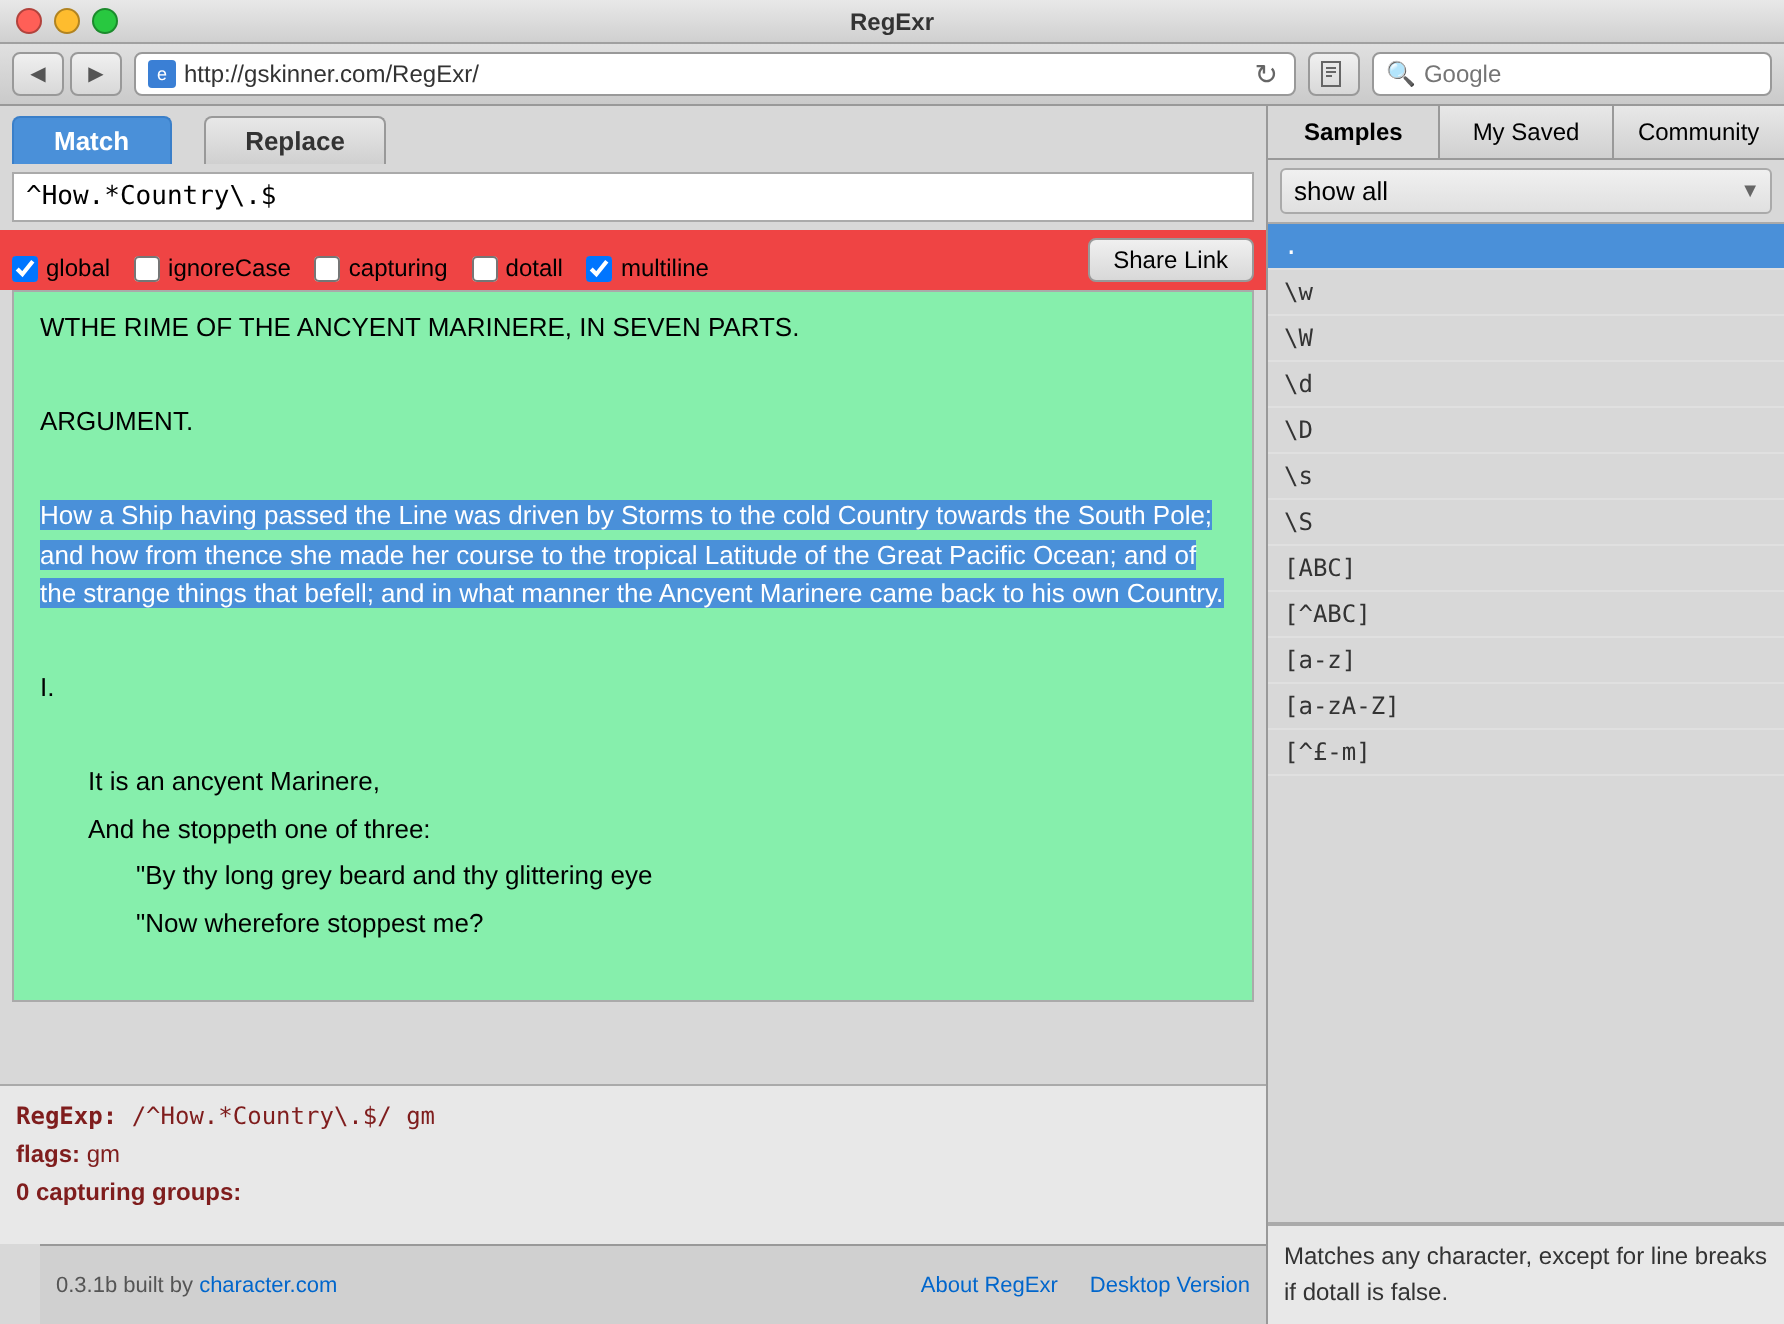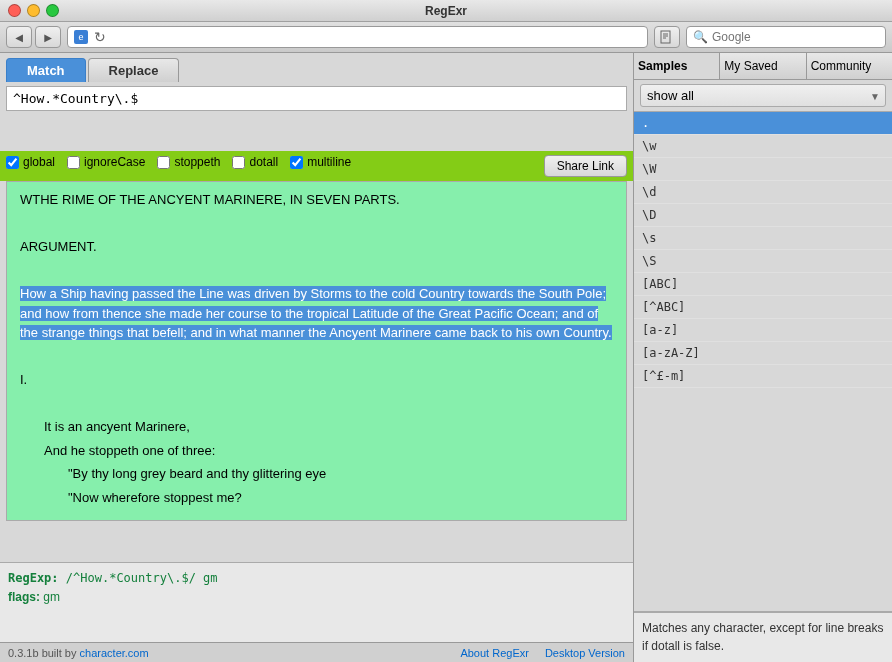--- a/index.html
+++ b/index.html
@@ -157,21 +157,21 @@
       display: flex;
       flex-direction: column;
       background: #d8d8d8;
       border-right: 1px solid #999;
     }
 
     
     .tab-bar {
       display: flex;
       padding: 5px 6px 0;
-      gap: 2px;
+      gap: 16px;
     }
     .tab {
       padding: 4px 20px;
       border-radius: 4px 4px 0 0;
       border: 1px solid #999;
       border-bottom: none;
       cursor: pointer;
       font-size: 13px;
       font-weight: bold;
     }
@@ -196,25 +196,24 @@
       font-size: 13px;
       font-family: monospace;
       border: 1px solid #aaa;
       background: white;
       outline: none;
     }
 
     
     .options-bar {
       display: flex;
-      align-items: flex-start;
+      align-items: flex-end;
       padding: 4px 6px;
-      background: #84cc16;
+      background: #ef4444;
       gap: 12px;
-      margin-top: 36px;
     }
     .option-item {
       display: flex;
       align-items: center;
       gap: 4px;
       font-size: 12px;
     }
     .option-item input[type="checkbox"] {
       margin: 0;
     }
@@ -253,38 +252,39 @@
     .text-indent2 {
       padding-left: 48px;
     }
 
     
     .status-bar {
       background: #e8e8e8;
       border-top: 1px solid #aaa;
       padding: 6px 8px;
       font-size: 12px;
-      color: #15803d;
+      color: #7f1d1d;
       line-height: 1.6;
       min-height: 80px;
       margin-top: 35px;
     }
     .status-bar .regexp-line { font-family: monospace; }
     .status-bar strong { font-weight: bold; }
 
     
     .footer {
       background: #d0d0d0;
       border-top: 1px solid #999;
-      height: 20px;
+      height: 40px;
       display: flex;
       align-items: center;
       padding: 0 8px;
       font-size: 11px;
       color: #555;
+      margin-left: 20px;
     }
     .footer a {
       color: #0066cc;
       text-decoration: none;
     }
     .footer .right-links {
       margin-left: auto;
       display: flex;
       gap: 16px;
     }
@@ -301,20 +301,21 @@
     }
 
     
     .right-tab-bar {
       display: flex;
       border-bottom: 1px solid #999;
     }
     .right-tab {
       flex: 1;
       padding: 6px 4px;
+      text-align: center;
       font-size: 12px;
       cursor: pointer;
       background: linear-gradient(to bottom, #e8e8e8, #d0d0d0);
       border-right: 1px solid #999;
     }
     .right-tab:last-child { border-right: none; }
     .right-tab.active {
       background: #d8d8d8;
       font-weight: bold;
     }
@@ -396,20 +397,21 @@
   <span class="title-text">RegExr</span>
 </div>
 
 <div class="browser-chrome">
   <div class="nav-buttons">
     <div class="nav-btn">◀</div>
     <div class="nav-btn">▶</div>
   </div>
   <div class="url-bar">
     <div class="url-bar-icon">e</div>
+    <input class="url-input" type="text" value="http://gskinner.com/RegExr/" style="">
     <span class="reload-btn">↻</span>
   </div>
   <div class="page-icon">
     <svg width="14" height="14" viewBox="0 0 14 14">
       <rect x="1" y="1" width="9" height="12" fill="none" stroke="#666" stroke-width="1"></rect>
       <line x1="3" y1="4" x2="8" y2="4" stroke="#666" stroke-width="1"></line>
       <line x1="3" y1="6" x2="8" y2="6" stroke="#666" stroke-width="1"></line>
       <line x1="3" y1="8" x2="6" y2="8" stroke="#666" stroke-width="1"></line>
     </svg>
   </div>
@@ -436,21 +438,21 @@
       <label class="option-item">
         <input type="checkbox" checked="" style="">
         <span>global</span>
       </label>
       <label class="option-item">
         <input type="checkbox" style="">
         <span>ignoreCase</span>
       </label>
       <label class="option-item">
         <input type="checkbox" style="">
-        <span>stoppeth</span>
+        <span>capturing</span>
       </label>
       <label class="option-item">
         <input type="checkbox" style="">
         <span>dotall</span>
       </label>
       <label class="option-item">
         <input type="checkbox" checked="" style="">
         <span>multiline</span>
       </label>
       <button class="share-btn">Share Link</button>
@@ -474,20 +476,23 @@
     </div>
 
     <div class="status-bar">
       <div class="regexp-line">
         <strong>RegExp:</strong>
         <span>/^How.*Country\.$/ gm</span>
       </div>
       <div>
         <strong>flags:</strong>
         <span>gm</span>
+      </div>
+      <div>
+        <strong>0 capturing groups:</strong>
       </div>
     </div>
 
     <div class="footer">
       <span>0.3.1b built by</span>
       &nbsp;<a href="#">character.com</a>
       <div class="right-links">
         <a href="#">About RegExr</a>
         <a href="#">Desktop Version</a>
       </div>

